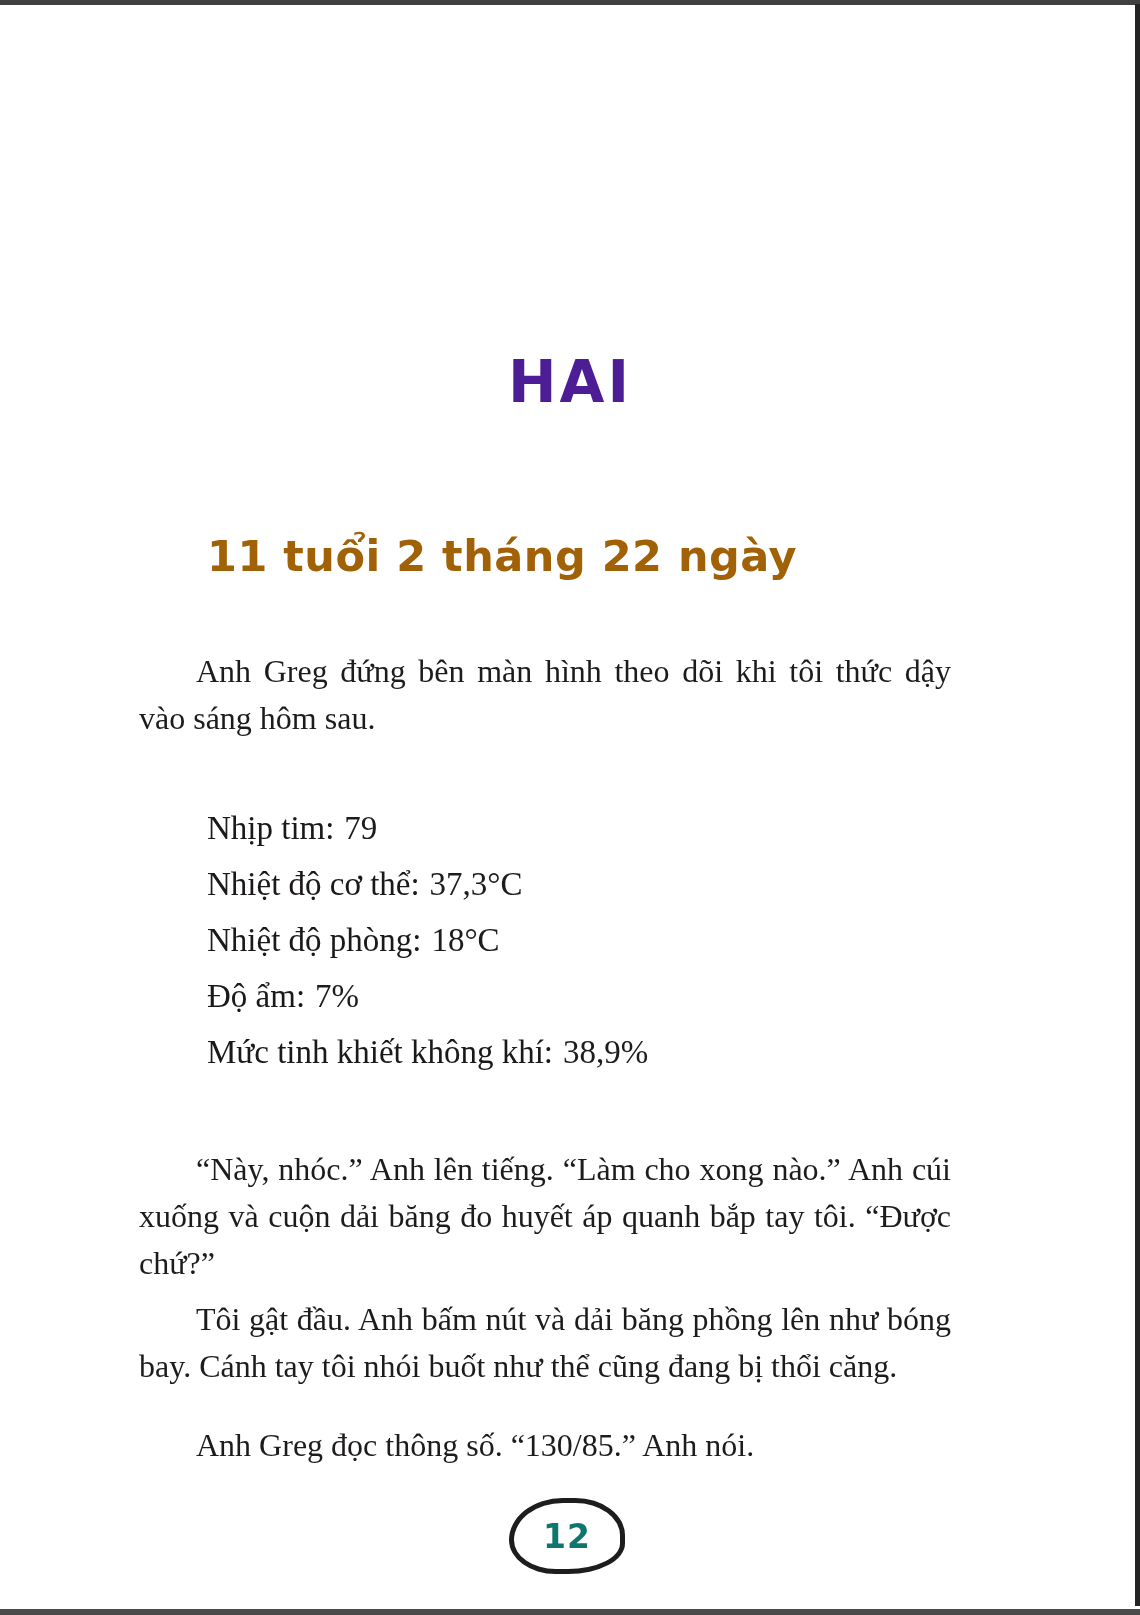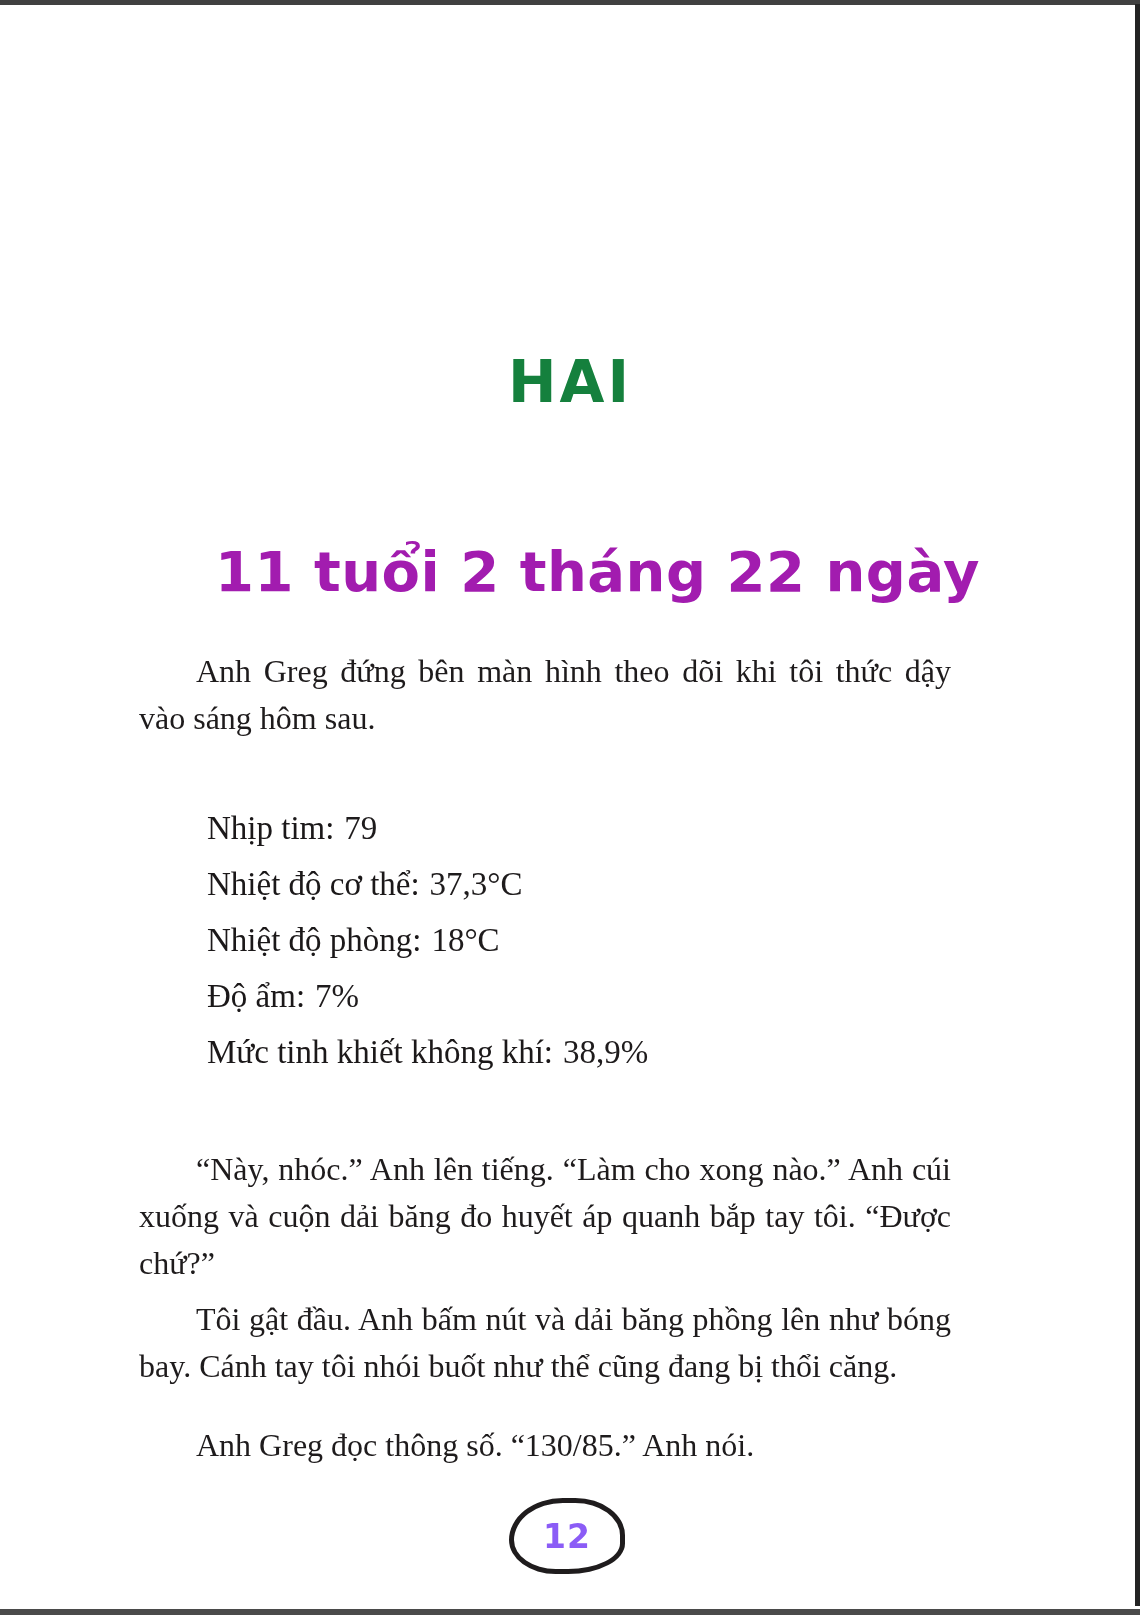--- a/index.html
+++ b/index.html
@@ -38,31 +38,31 @@
   .chapter-title {
     position: absolute;
     left: 0; top: 348px;
     width: 100%;
     margin: 0;
     text-align: center;
     font-family: "DejaVu Sans", sans-serif;
     font-weight: 700;
     font-size: 58px;
     letter-spacing: 3px;
-    color: #15803d;
+    color: #4c1d95;
   }
   .section-heading {
     position: absolute;
     left: 207px; top: 531px;
-    margin: 8px;
+    margin: 0;
     font-family: "DejaVu Sans", sans-serif;
     font-weight: 700;
-    font-size: 56px;
+    font-size: 43px;
     letter-spacing: 0.5px;
-    color: #a21caf;
+    color: #a16207;
   }
   .body-text {
     position: absolute;
     left: 139px;
     width: 812px;
     margin: 0;
     font-size: 32px;
     line-height: 47px;
     text-align: justify;
     text-indent: 57px;
@@ -97,21 +97,21 @@
     box-sizing: border-box;
     display: flex;
     align-items: center;
     justify-content: center;
     background: #ffffff;
   }
   .page-number {
     font-family: "DejaVu Sans", sans-serif;
     font-weight: 700;
     font-size: 33px;
-    color: #8b5cf6;
+    color: #0f766e;
     letter-spacing: 1px;
   }
 </style>
 </head>
 <body>
 
 <div class="page">
 
   <div class="edge-top"></div>
   <div class="edge-right"></div>

